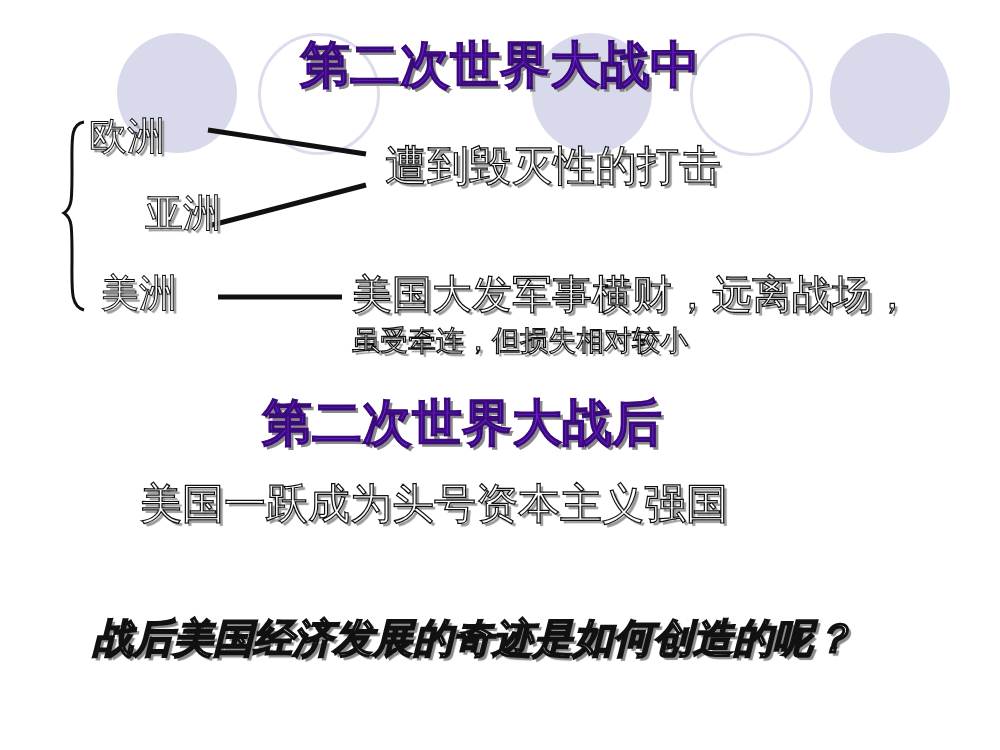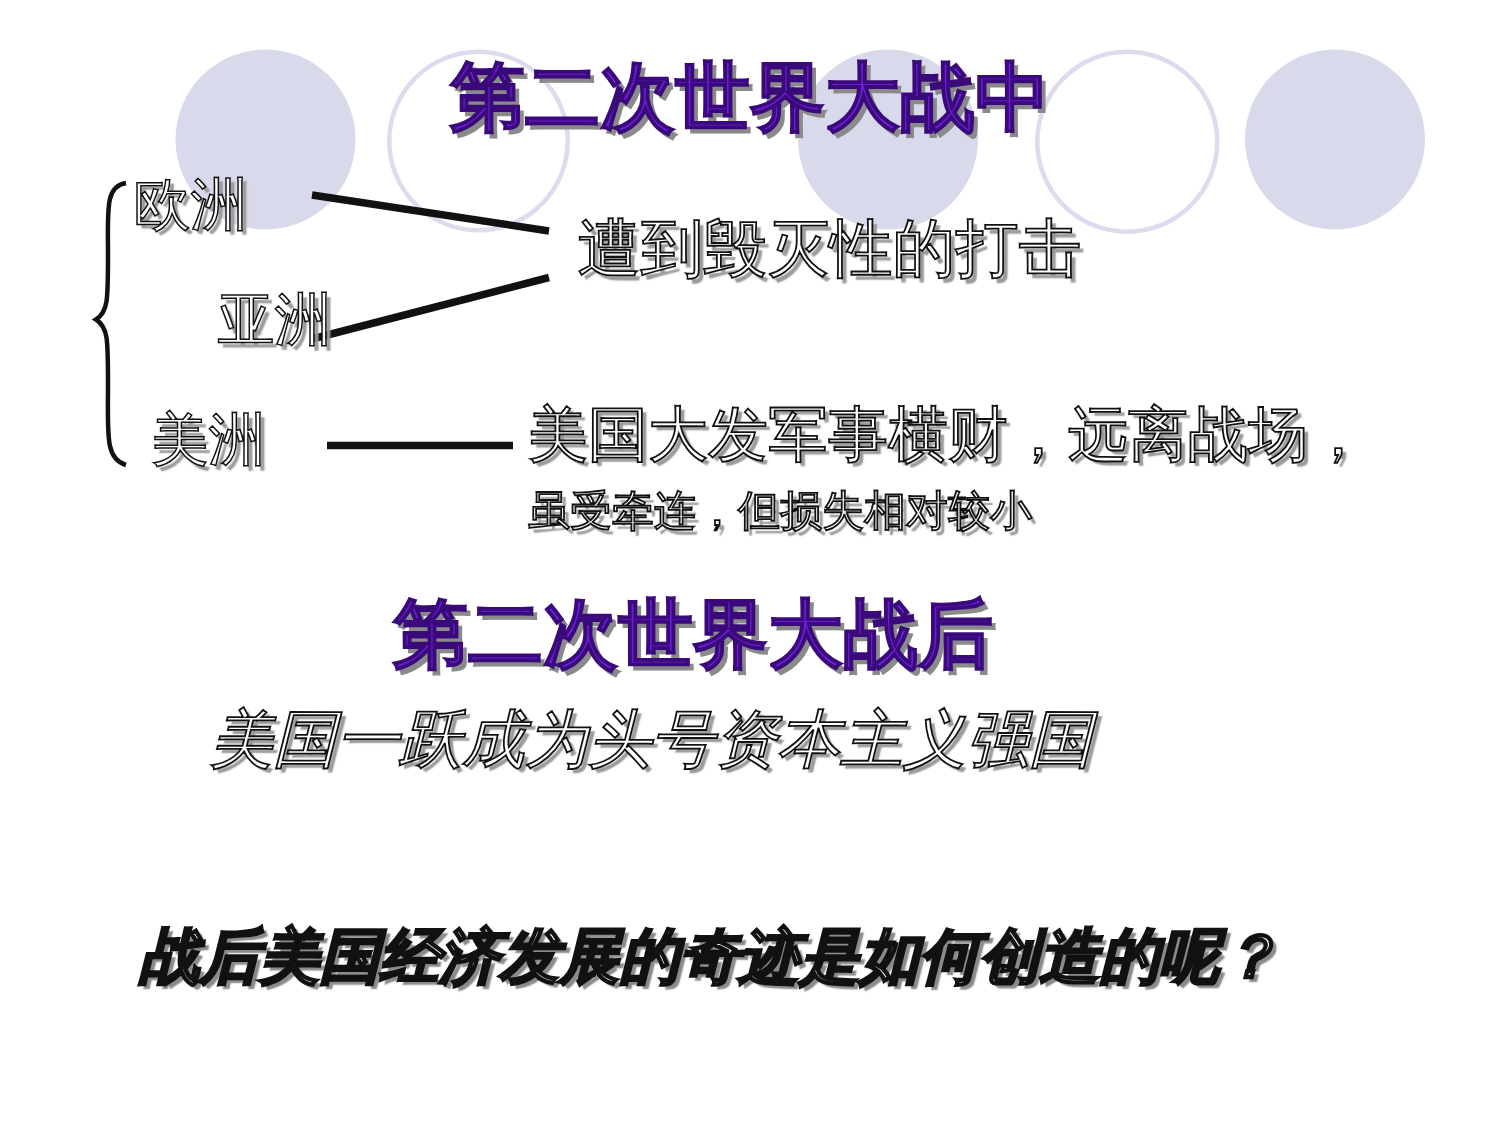--- a/index.html
+++ b/index.html
@@ -34,24 +34,24 @@
   <path d="M84,122 C70,124 72,140 72,170 C72,200 72,208 64,213 C72,218 72,226 72,256 C72,290 70,306 84,310" fill="none" stroke="#111" stroke-width="3"></path>
   <line x1="208" y1="130" x2="366" y2="154" stroke="#111" stroke-width="5"></line>
   <line x1="208" y1="226" x2="366" y2="185" stroke="#111" stroke-width="5"></line>
   <line x1="218" y1="297" x2="342" y2="297" stroke="#111" stroke-width="5"></line>
 </svg>
 
 <div class="title" style="left:300px; top:40px;">第二次世界大战中</div>
 
 <div class="continent" style="left:89px; top:117px;">欧洲</div>
 <div class="continent" style="left:101px; top:194px;margin-left:44px;">亚洲</div>
-<div class="continent" style="left:101px; top:274px;">美洲</div>
+<div class="continent" style="left:101px; top:274px;font-family:Liberation Serif, serif;">美洲</div>
 
 <div class="body-text" style="left:385px; top:145px; font-size:42px;">遭到毁灭性的打击</div>
 
-<div class="body-text" style="left:352px; top:274px; font-size:40px;font-family:Liberation Mono, monospace;">美国大发军事横财，远离战场，</div>
+<div class="body-text" style="left:352px; top:274px; font-size:40px;">美国大发军事横财，远离战场，</div>
 <div class="body-text" style="left:352px; top:327px; font-size:28px;">虽受牵连，但损失相对较小</div>
 
 <div class="title" style="left:262px; top:398px;">第二次世界大战后</div>
 
-<div class="body-text" style="left:140px; top:472px; font-size:42px;font-style:italic;">美国一跃成为头号资本主义强国</div>
+<div class="body-text" style="left:140px; top:483px; font-size:42px;">美国一跃成为头号资本主义强国</div>
 
 <div class="bold-text" style="left:93px; top:618px; font-size:40px;">战后美国经济发展的奇迹是如何创造的呢？</div>
 
 </body></html>

